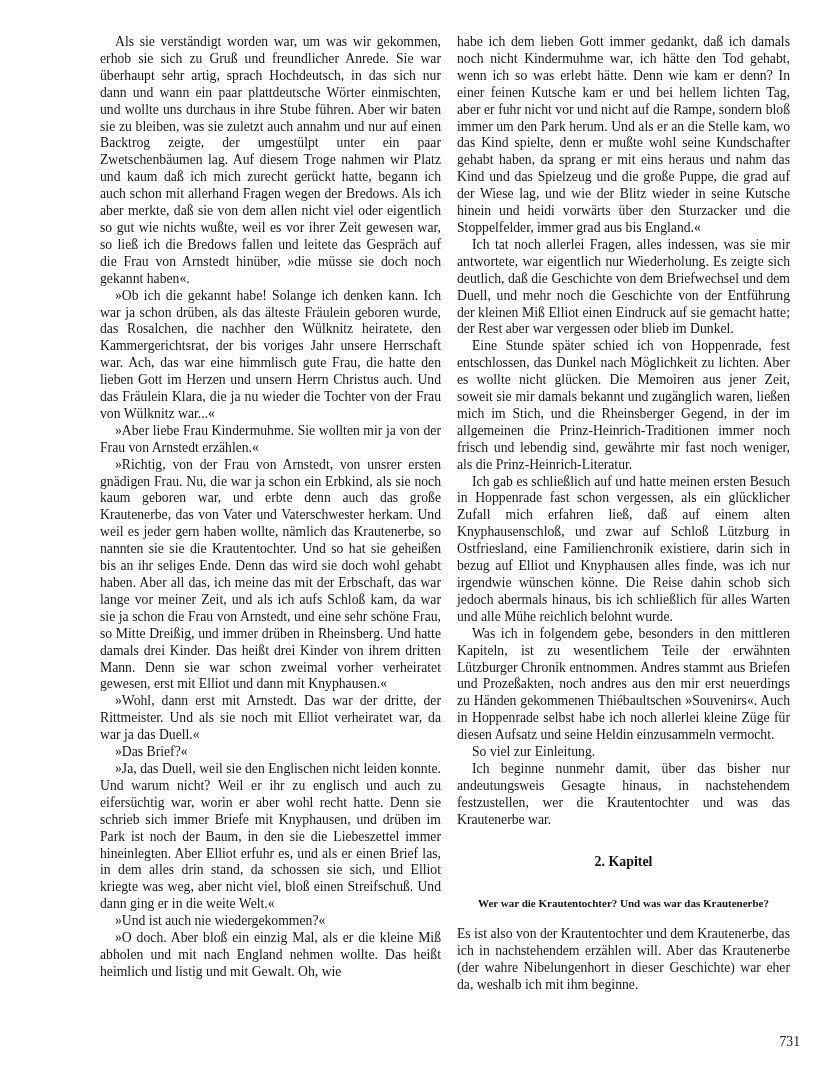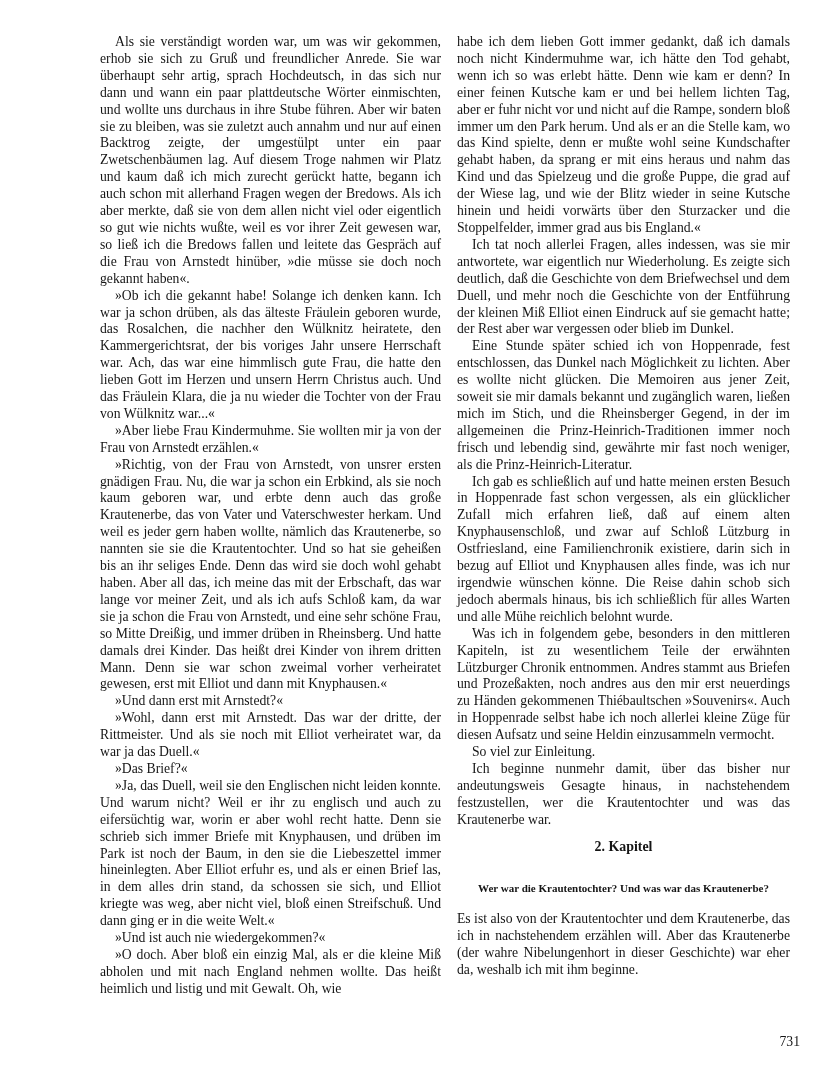--- a/index.html
+++ b/index.html
@@ -32,21 +32,21 @@
   p.para {
     margin: 0;
     text-align: justify;
     hyphens: auto;
     -webkit-hyphens: auto;
   }
   p.para.indent {
     text-indent: 15px;
   }
   h3.chapter-number {
-    margin: 10px 0 24px 0;
+    margin: 25px 0 24px 0;
     text-align: center;
     font-size: 13.9px;
     font-weight: bold;
     line-height: 16.9px;
   }
   h4.chapter-title {
     margin: 0 0 15px 0;
     text-align: center;
     font-size: 11px;
     font-weight: bold;
@@ -63,21 +63,20 @@
 </head>
 <body>
 
 <div class="book-page">
   <div class="columns">
     <div class="column left" id="col-left">
         <p class="para indent">Als sie verständigt worden war, um was wir gekommen, erhob sie sich zu Gruß und freundlicher Anrede. Sie war überhaupt sehr artig, sprach Hochdeutsch, in das sich nur dann und wann ein paar plattdeutsche Wörter einmischten, und wollte uns durchaus in ihre Stube führen. Aber wir baten sie zu bleiben, was sie zuletzt auch annahm und nur auf einen Backtrog zeigte, der umgestülpt unter ein paar Zwetschenbäumen lag. Auf diesem Troge nahmen wir Platz und kaum daß ich mich zurecht gerückt hatte, begann ich auch schon mit allerhand Fragen wegen der Bredows. Als ich aber merkte, daß sie von dem allen nicht viel oder eigentlich so gut wie nichts wußte, weil es vor ihrer Zeit gewesen war, so ließ ich die Bredows fallen und leitete das Gespräch auf die Frau von Arnstedt hinüber, »die müsse sie doch noch gekannt haben«.</p>
         <p class="para indent">»Ob ich die gekannt habe! Solange ich denken kann. Ich war ja schon drüben, als das älteste Fräulein geboren wurde, das Rosalchen, die nachher den Wülknitz heiratete, den Kammergerichtsrat, der bis voriges Jahr unsere Herrschaft war. Ach, das war eine himmlisch gute Frau, die hatte den lieben Gott im Herzen und unsern Herrn Christus auch. Und das Fräulein Klara, die ja nu wieder die Tochter von der Frau von Wülknitz war...«</p>
         <p class="para indent">»Aber liebe Frau Kindermuhme. Sie wollten mir ja von der Frau von Arnstedt erzählen.«</p>
         <p class="para indent">»Richtig, von der Frau von Arnstedt, von unsrer ersten gnädigen Frau. Nu, die war ja schon ein Erbkind, als sie noch kaum geboren war, und erbte denn auch das große Krautenerbe, das von Vater und Vaterschwester herkam. Und weil es jeder gern haben wollte, nämlich das Krautenerbe, so nannten sie sie die Krautentochter. Und so hat sie geheißen bis an ihr seliges Ende. Denn das wird sie doch wohl gehabt haben. Aber all das, ich meine das mit der Erbschaft, das war lange vor meiner Zeit, und als ich aufs Schloß kam, da war sie ja schon die Frau von Arnstedt, und eine sehr schöne Frau, so Mitte Dreißig, und immer drüben in Rheinsberg. Und hatte damals drei Kinder. Das heißt drei Kinder von ihrem dritten Mann. Denn sie war schon zweimal vorher verheiratet gewesen, erst mit Elliot und dann mit Knyphausen.«</p>
-        <p class="para indent">»Und dann erst mit Arnstedt?«</p>
         <p class="para indent">»Wohl, dann erst mit Arnstedt. Das war der dritte, der Rittmeister. Und als sie noch mit Elliot verheiratet war, da war ja das Duell.«</p>
         <p class="para indent">»Das Brief?«</p>
         <p class="para indent">»Ja, das Duell, weil sie den Englischen nicht leiden konnte. Und warum nicht? Weil er ihr zu englisch und auch zu eifersüchtig war, worin er aber wohl recht hatte. Denn sie schrieb sich immer Briefe mit Knyphausen, und drüben im Park ist noch der Baum, in den sie die Liebeszettel immer hineinlegten. Aber Elliot erfuhr es, und als er einen Brief las, in dem alles drin stand, da schossen sie sich, und Elliot kriegte was weg, aber nicht viel, bloß einen Streifschuß. Und dann ging er in die weite Welt.«</p>
         <p class="para indent">»Und ist auch nie wiedergekommen?«</p>
         <p class="para indent">»O doch. Aber bloß ein einzig Mal, als er die kleine Miß abholen und mit nach England nehmen wollte. Das heißt heimlich und listig und mit Gewalt. Oh, wie</p>
       </div>
     <div class="column right" id="col-right">
         <p class="para">habe ich dem lieben Gott immer gedankt, daß ich damals noch nicht Kindermuhme war, ich hätte den Tod gehabt, wenn ich so was erlebt hätte. Denn wie kam er denn? In einer feinen Kutsche kam er und bei hellem lichten Tag, aber er fuhr nicht vor und nicht auf die Rampe, sondern bloß immer um den Park herum. Und als er an die Stelle kam, wo das Kind spielte, denn er mußte wohl seine Kundschafter gehabt haben, da sprang er mit eins heraus und nahm das Kind und das Spielzeug und die große Puppe, die grad auf der Wiese lag, und wie der Blitz wieder in seine Kutsche hinein und heidi vorwärts über den Sturzacker und die Stoppelfelder, immer grad aus bis England.«</p>
         <p class="para indent">Ich tat noch allerlei Fragen, alles indessen, was sie mir antwortete, war eigentlich nur Wiederholung. Es zeigte sich deutlich, daß die Geschichte von dem Briefwechsel und dem Duell, und mehr noch die Geschichte von der Entführung der kleinen Miß Elliot einen Eindruck auf sie gemacht hatte; der Rest aber war vergessen oder blieb im Dunkel.</p>
         <p class="para indent">Eine Stunde später schied ich von Hoppenrade, fest entschlossen, das Dunkel nach Möglichkeit zu lichten. Aber es wollte nicht glücken. Die Memoiren aus jener Zeit, soweit sie mir damals bekannt und zugänglich waren, ließen mich im Stich, und die Rheinsberger Gegend, in der im allgemeinen die Prinz-Heinrich-Traditionen immer noch frisch und lebendig sind, gewährte mir fast noch weniger, als die Prinz-Heinrich-Literatur.</p>

